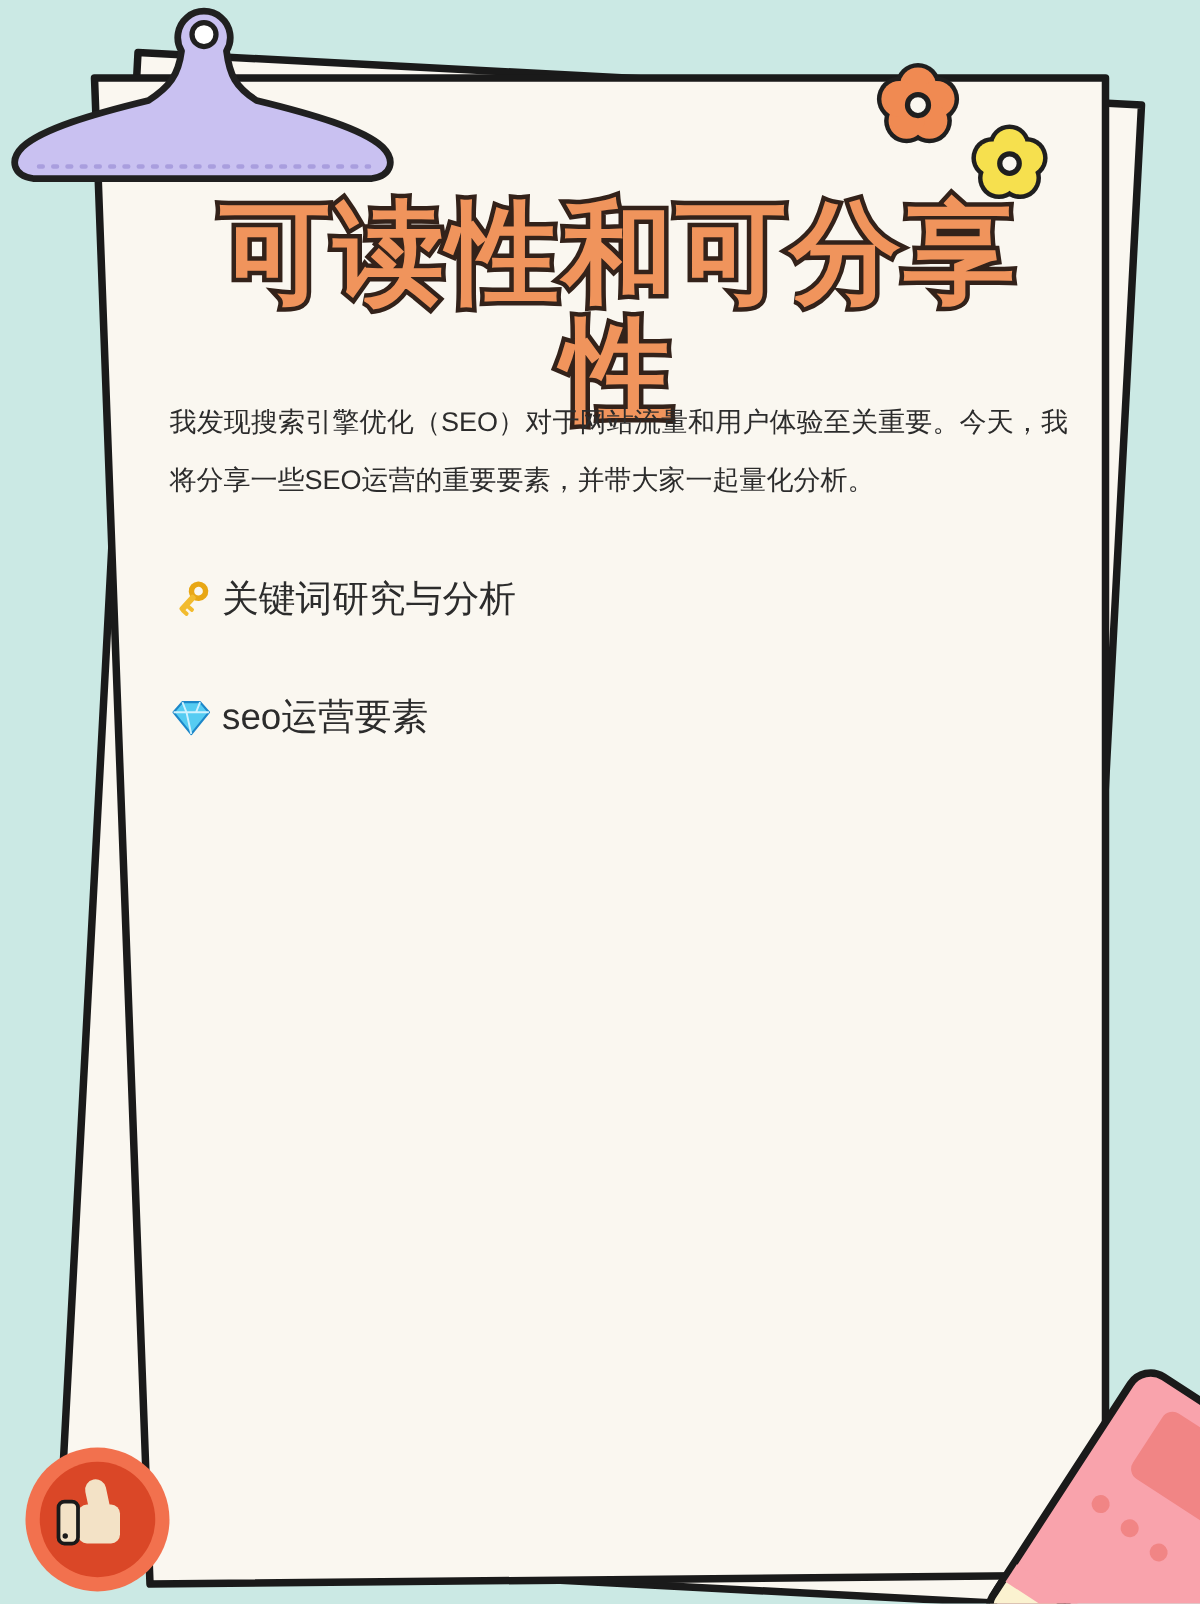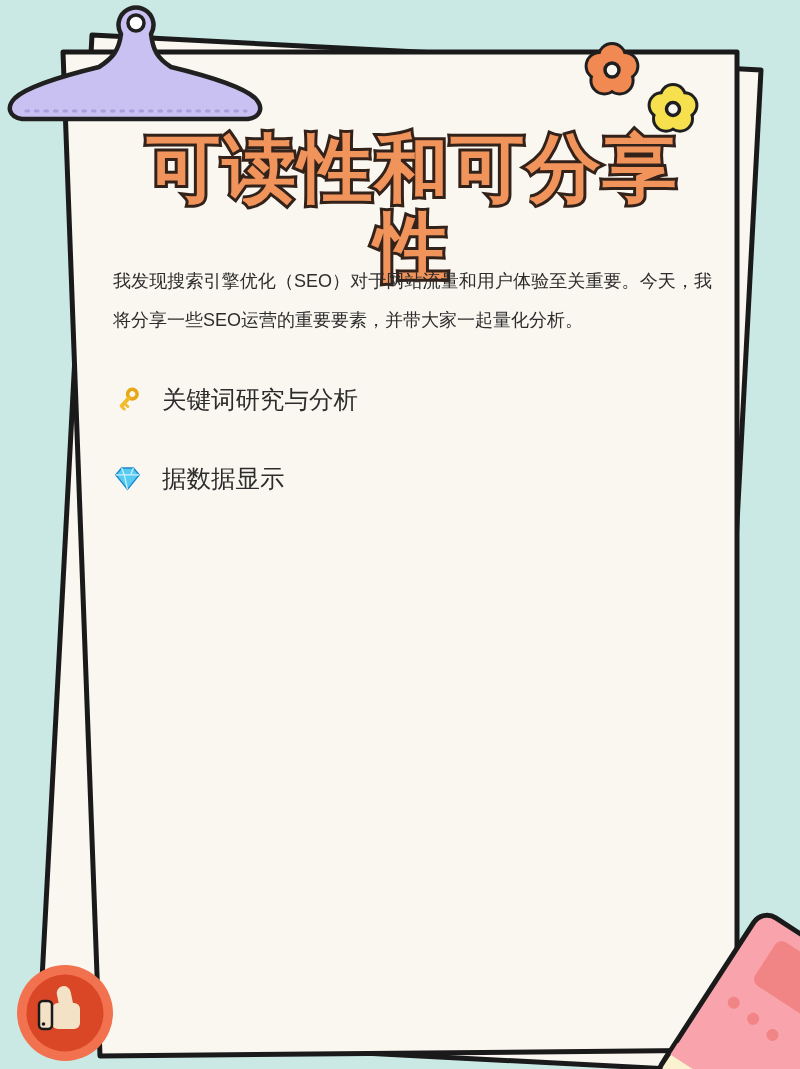--- a/index.html
+++ b/index.html
@@ -31,21 +31,21 @@
     margin:0;
     font-size:18px;
     line-height:39px;
     font-weight:500;
     text-align:justify;
     text-align-last:left;
     color:#2C2C2C;
   }
   .section { margin-top:40px; }
   .heading {
-    display:flex; align-items:center; gap:20px;
+    display:flex; align-items:center; gap:6px;
     font-size:24.5px; line-height:39px; font-weight:500;
     color:#2C2C2C;
   }
   .h-icon { width:29px; height:29px; flex:0 0 auto; }
   .t-icon { display:inline-block; vertical-align:-4px; margin-left:7px; }
 </style>
 </head>
 <body>
 
 <svg id="scene" width="800" height="1069" viewBox="0 0 800 1069">
@@ -145,17 +145,17 @@
         <span>关键词研究与分析</span>
       </div>
     </div>
 
     <div class="section">
       <div class="heading">
         <svg class="h-icon" viewBox="0 0 32 32">
           <path d="M3,12 L9.5,4.5 L22.5,4.5 L29,12 L16,28 Z" fill="#56CCF2" stroke="#1C87C9" stroke-width="1.6" stroke-linejoin="round"></path>
           <path d="M3,12 L29,12 M9.5,4.5 L12.5,12 L16,28 M22.5,4.5 L19.5,12" fill="none" stroke="#CFF1FE" stroke-width="1.4"></path>
         </svg>
-        <span>据数据显示</span>
+        <span>seo运营要素</span>
       </div>
     </div>
   </div>
 </div>
 
 </body></html>

